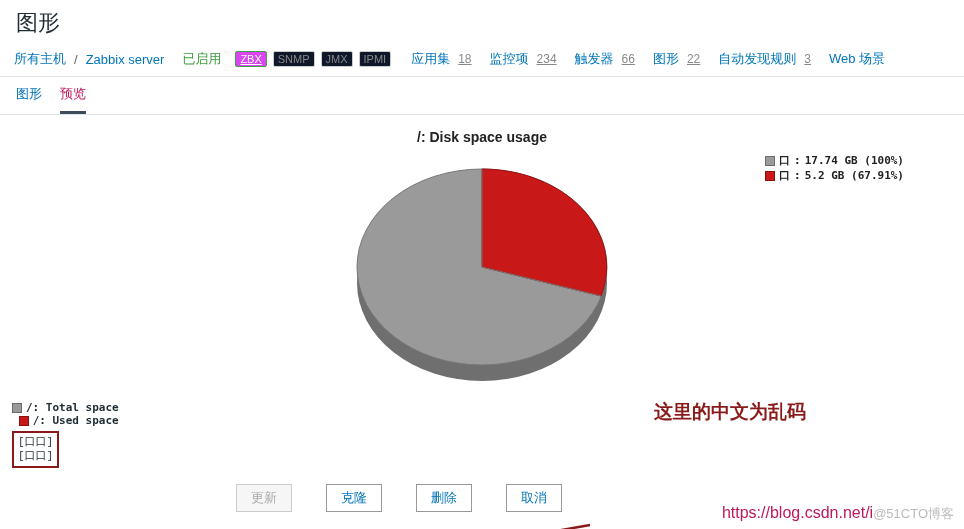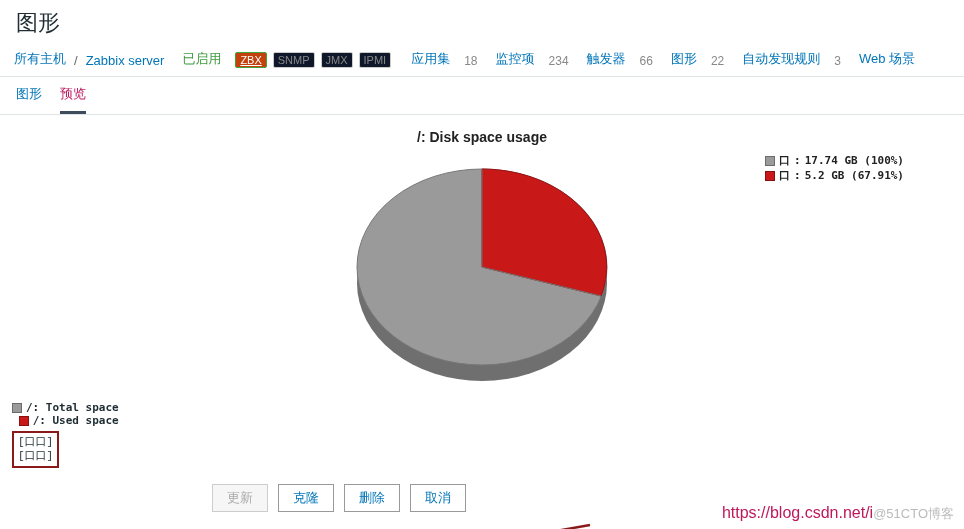--- a/index.html
+++ b/index.html
@@ -1,42 +1,42 @@
 <!DOCTYPE html>
 <html><head>
   <meta charset="utf-8">
   <style>
     * { margin: 0; padding: 0; box-sizing: border-box; }
     body { font-family: Arial, "Microsoft YaHei", sans-serif; font-size: 13px; color: #1f2c33; background: #fff; width: 964px; height: 529px; overflow: hidden; position: relative; }
     .page-title { font-size: 22px; padding: 8px 16px; color: #1f2c33; }
-    .breadcrumb-row { padding: 4px 14px 8px; display: flex; align-items: flex-end; gap: 6px; flex-wrap: wrap; border-bottom: 1px solid #dfe4e7; }
+    .breadcrumb-row { padding: 4px 14px 8px; display: flex; align-items: center; gap: 6px; flex-wrap: wrap; border-bottom: 1px solid #dfe4e7; }
     .breadcrumb-row a { color: #0275b8; text-decoration: none; cursor: pointer; }
     .sep { color: #666; margin: 0 2px; }
     .status-enabled { color: #3e9c3e; }
     .tag { display: inline-block; font-size: 11px; padding: 1px 4px; border: 1px solid #ccc; background: #0f172a; color: #888; border-radius: 2px; }
-    .tag.zbx { background: #c2410c; color: #fff; border-color: #3ea53e; text-decoration: underline; }
-    .count { color: #888; font-size: 12px; margin-left: 8px; }
+    .tag.zbx { background: #d946ef; color: #fff; border-color: #3ea53e; text-decoration: underline; }
+    .count { color: #888; font-size: 12px; margin-left: 2px; text-decoration: underline; }
     .tabs { display: flex; gap: 18px; padding: 8px 16px 0; border-bottom: 1px solid #dfe4e7; }
     .tab { color: #0275b8; padding-bottom: 8px; cursor: pointer; }
     .tab.active { color: #be185d; border-bottom: 3px solid #3e4b5b; font-family: Liberation Serif, serif; }
     .chart-area { position: relative; margin-top: 10px; padding: 0 12px; }
     .chart-title { text-align: center; font-weight: bold; font-size: 14px; color: #222; padding-top: 4px; }
     .chart-legend-right { position: absolute; right: 60px; top: 28px; font-size: 11px; font-family: Verdana, monospace; color: #222; font-weight: bold; line-height: 1.4; }
     .legend-row { display: flex; align-items: center; gap: 4px; }
     .swatch { width: 10px; height: 10px; display: inline-block; border: 1px solid rgba(0,0,0,0.3); }
     .pie-wrap { display: flex; justify-content: center; }
     .bottom-legend { display: flex; justify-content: center; margin-top: 6px; gap: 4px; align-items: flex-start; flex-direction: column; }
     .bottom-legend-left { font-size: 11px; font-family: Verdana, monospace; font-weight: bold; }
     .bottom-legend-left .legend-row { justify-content: flex-end; }
     .garble-box { border: 2px solid #8a1a1a; padding: 2px 4px; font-size: 11px; font-family: Liberation Mono, monospace; line-height: 1.3; }
     .annot { position: absolute; right: 158px; top: 274px; display: flex; align-items: center; gap: 8px; }
     .annot-text { color: #8a1a1a; font-weight: bold; font-size: 19px; }
     .arrow-svg { position: absolute; left: 470px; top: 394px; }
     .buttons { display: flex; gap: 10px; padding: 16px 0 0 200px; }
-    button { font-family: inherit; font-size: 13px; padding: 4px 14px; border: 1px solid #999; background: #fff; color: #0275b8; cursor: pointer; }
+    button { font-family: inherit; font-size: 13px; padding: 4px 14px; border: 1px solid #999; background: #fff; color: #0275b8; cursor: pointer; margin-left: 24px; }
     button.disabled { color: #aaa; border-color: #ccc; cursor: default; background: #f6f6f6; }
     .watermark { position: absolute; right: 10px; bottom: 6px; font-size: 13px; color: #bbb; }
     .watermark .left { color: #be185d; font-size: 16px; text-align: right; }
   </style>
 </head>
 <body>
 
 <div class="page-title">图形</div>
 
 <div class="breadcrumb-row">
@@ -118,20 +118,23 @@
   </div>
 
   <svg class="arrow-svg" width="130" height="40">
     <defs>
         <marker id="ah" markerWidth="10" markerHeight="8" refX="2" refY="4" orient="auto">
           <path d="M8,0 L0,4 L8,8 Z" fill="#8a1a1a"></path>
         </marker>
       </defs>
     <line x1="120" y1="6" x2="18" y2="24" stroke="#8a1a1a" stroke-width="2.5" marker-end="url(#ah)"></line>
   </svg>
+  <div class="annot">
+    <span class="annot-text">这里的中文为乱码</span>
+  </div>
 
   <div class="buttons">
     <button class="disabled">更新</button>
     <button>克隆</button>
     <button>删除</button>
     <button>取消</button>
   </div>
 </div>
 
 <div class="watermark">

